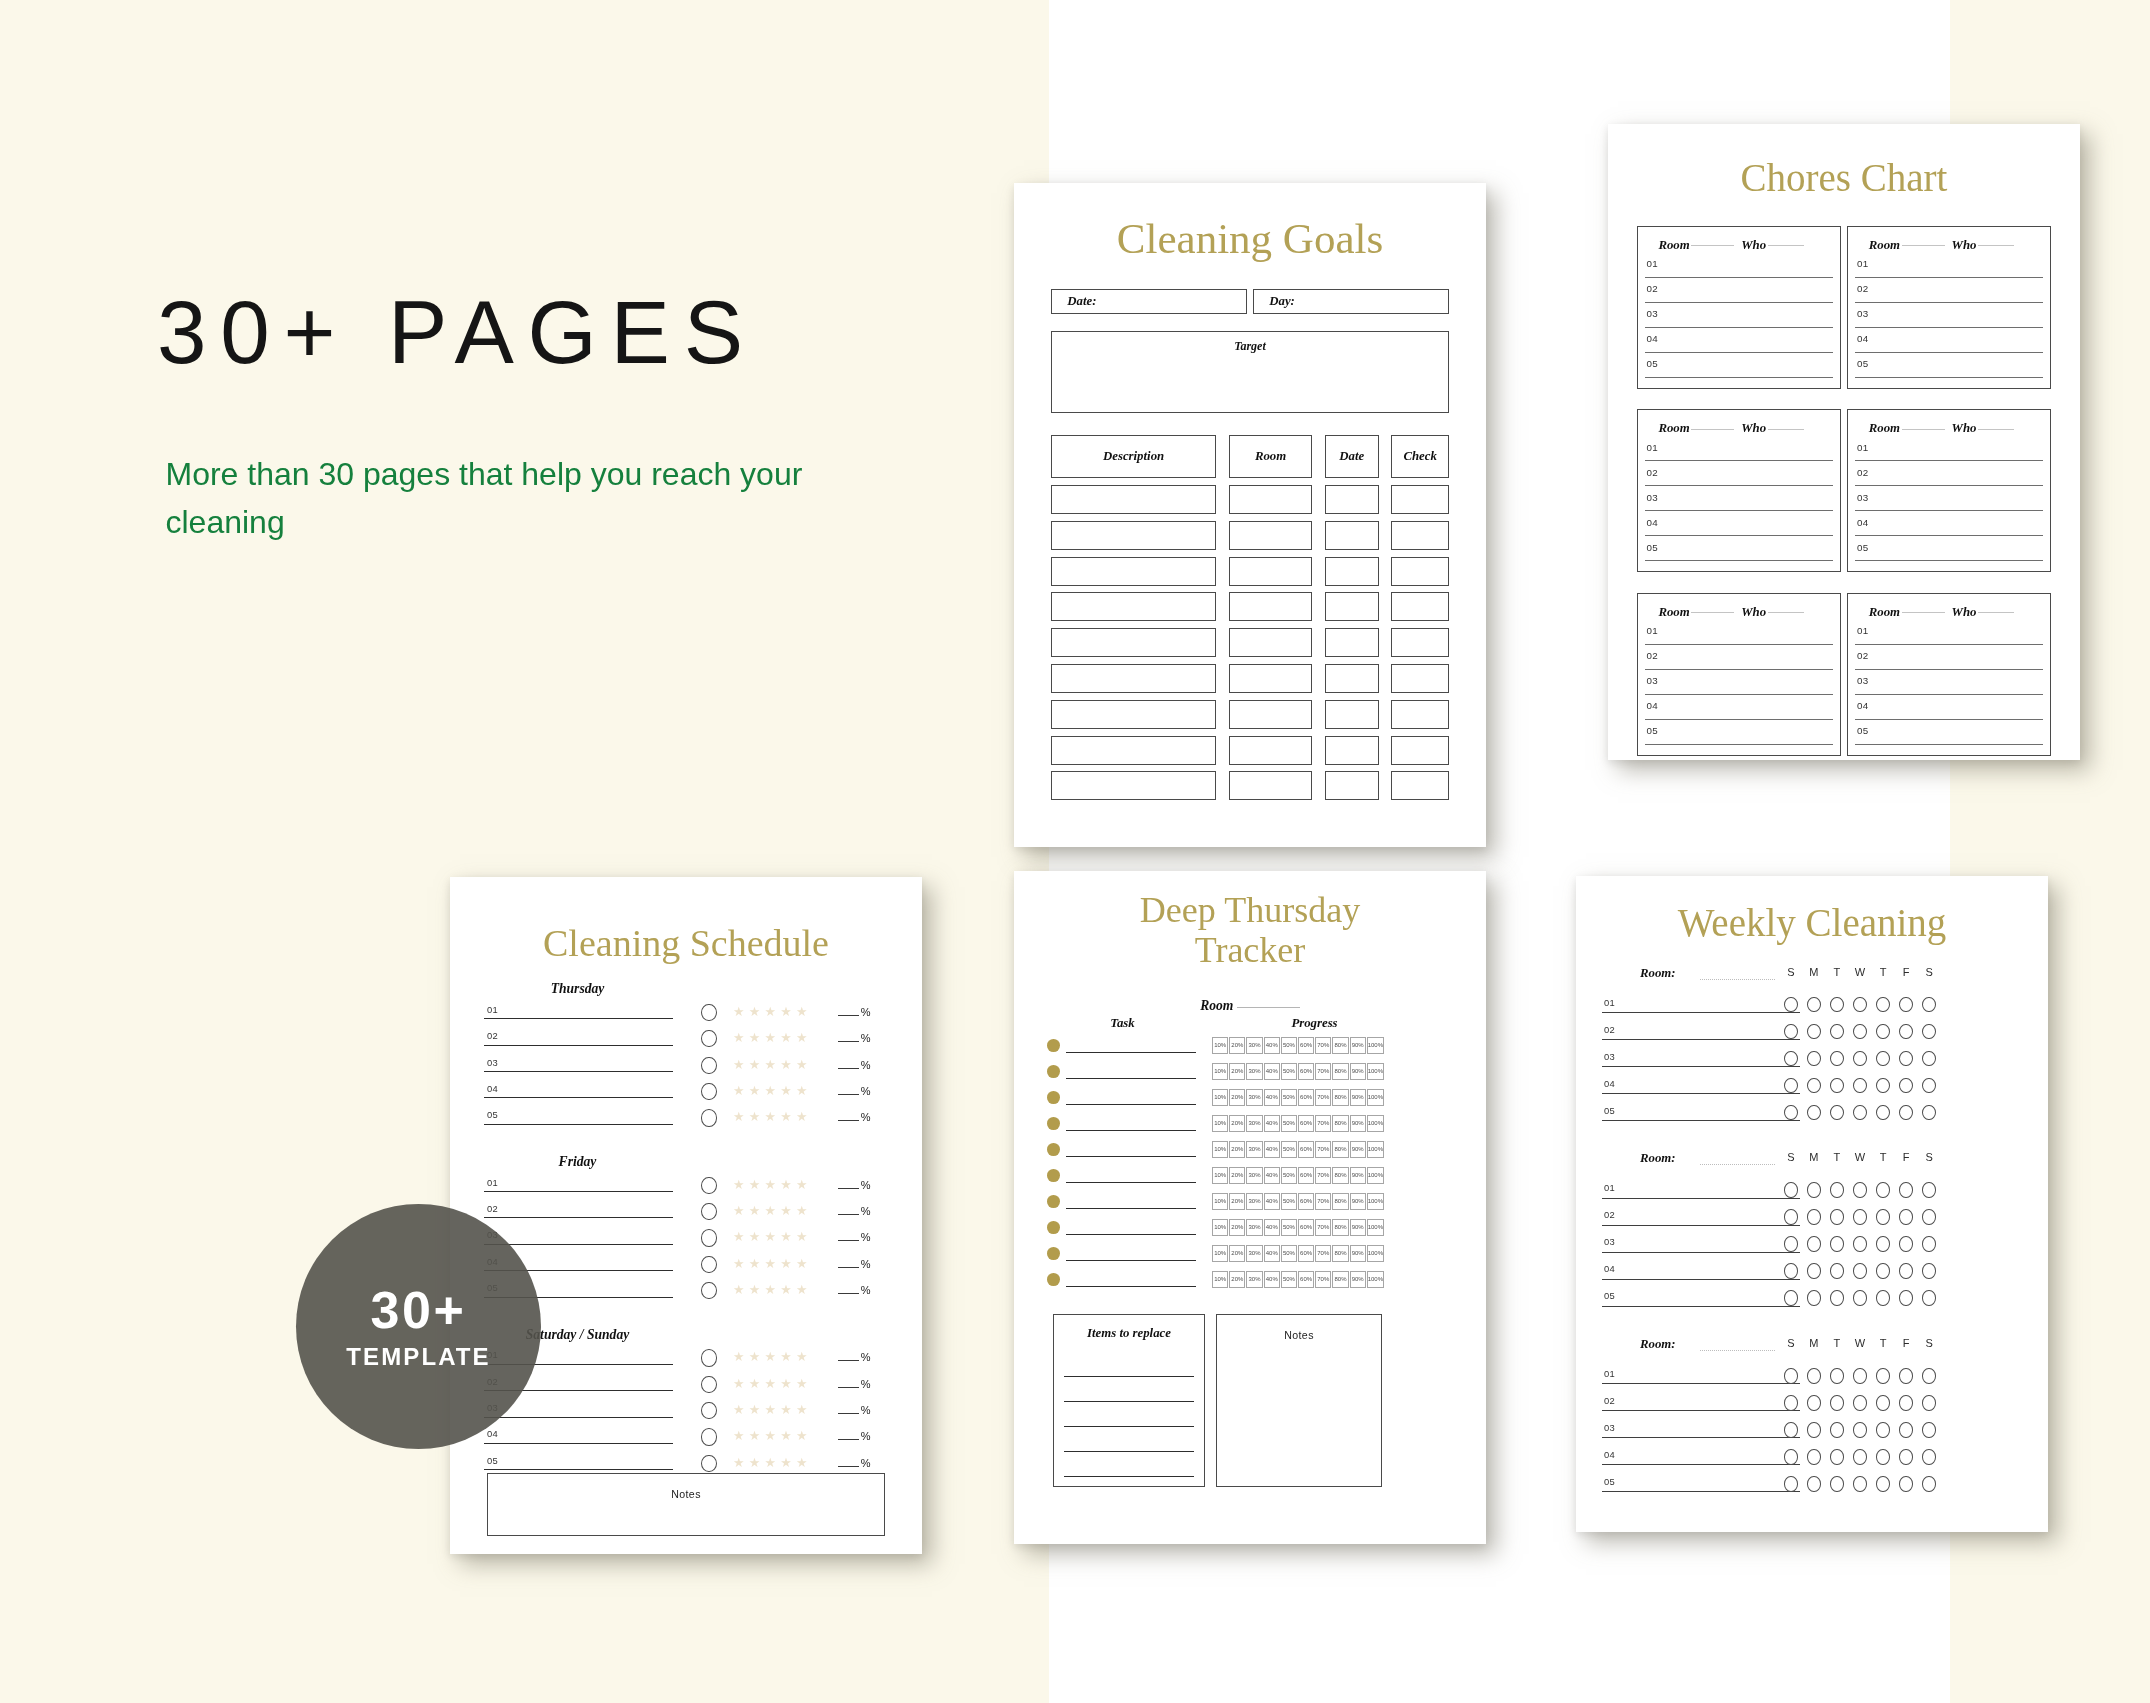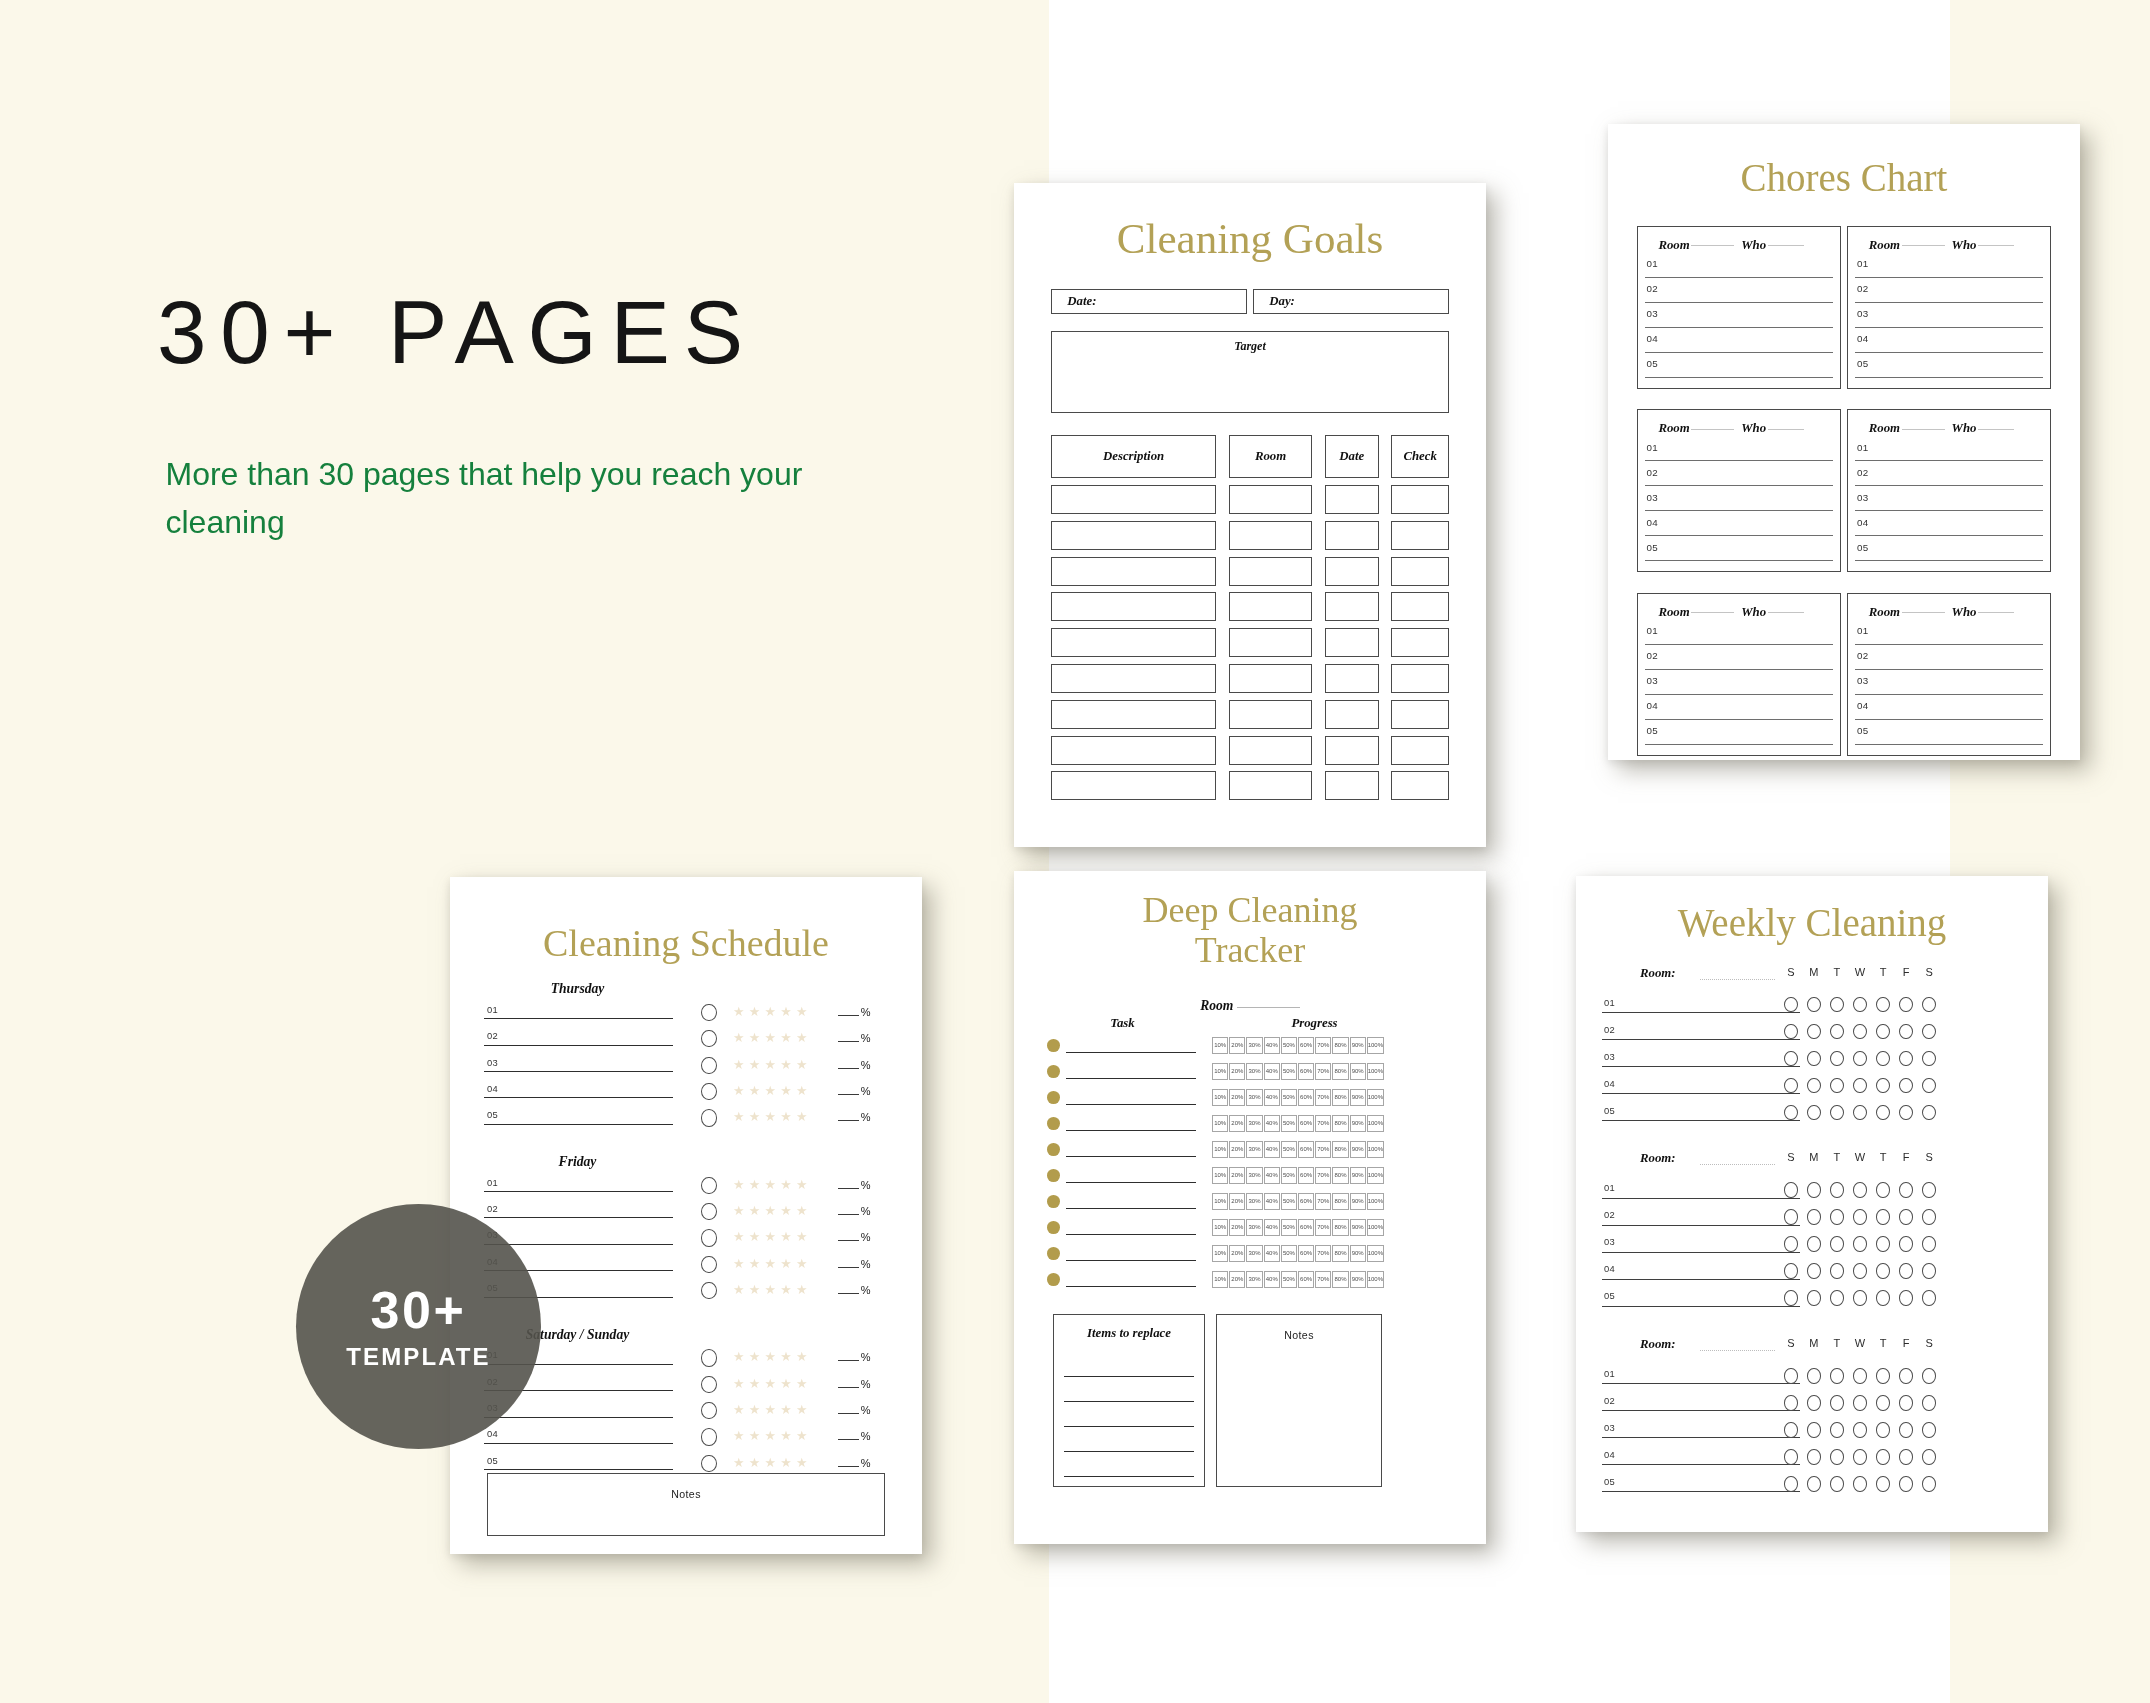--- a/index.html
+++ b/index.html
@@ -479,21 +479,21 @@
           <div class="spct"><span class="pline"></span><span class="psym">%</span></div>
         </div>
       </div>
     </div>
   <div class="sched-notes">
     <span>Notes</span>
   </div>
 </article>
 
 <article class="page p4">
-  <h2 class="ptitle serif"><span>Deep Cleaning</span><br><span>Tracker</span></h2>
+  <h2 class="ptitle serif"><span>Deep Thursday</span><br><span>Tracker</span></h2>
   <div class="room-row">
     <span class="serif bi">Room</span><span class="rline"></span>
   </div>
   <div class="dt-task serif bi">Task</div>
   <div class="dt-prog serif bi">Progress</div>
   <div id="deep-rows">
       <div class="drow">
         <div class="ddot"></div>
         <div class="dline"></div>
         <div class="dstrip">

